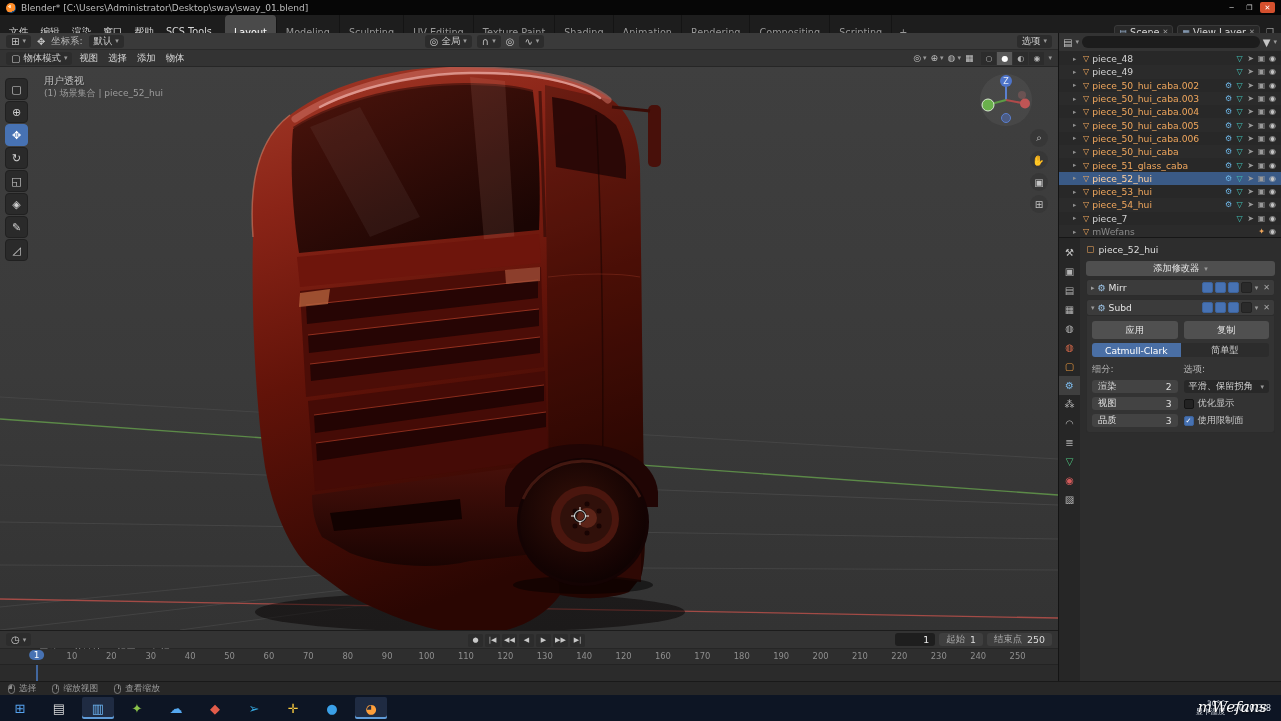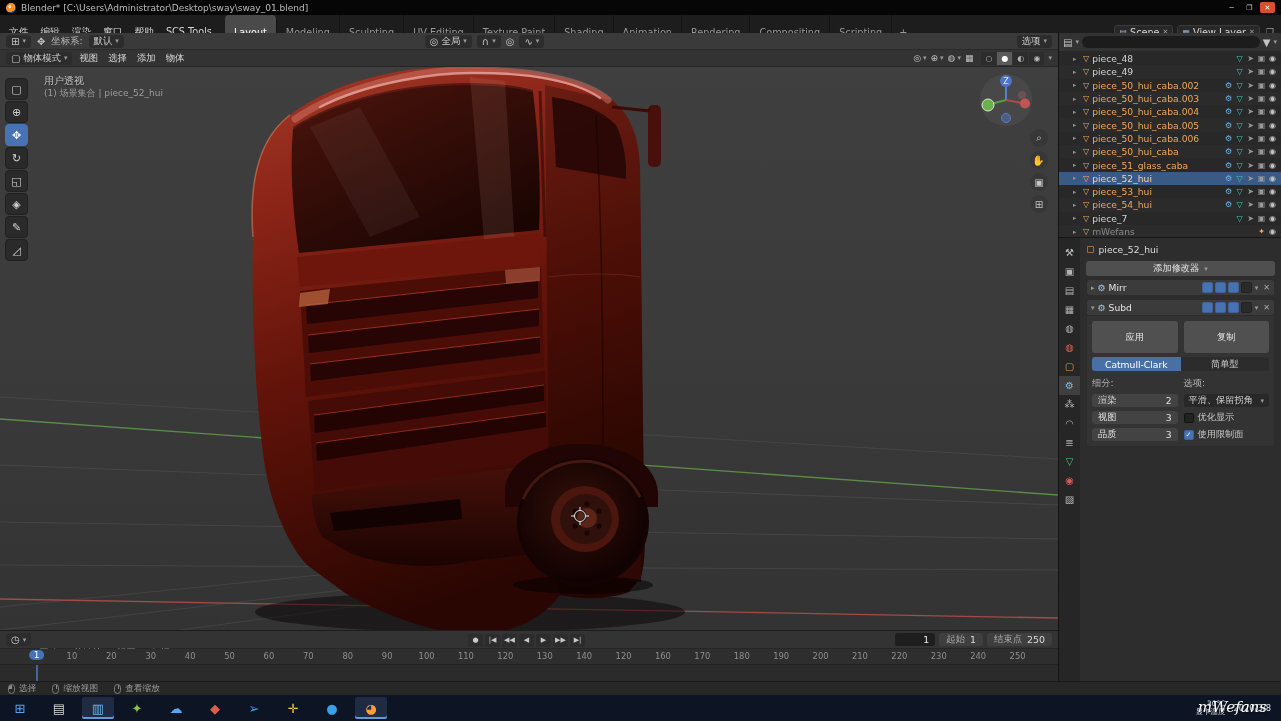--- a/index.html
+++ b/index.html
@@ -124,21 +124,21 @@
     display:flex; align-items:center; gap:3px; padding:0 4px; margin-top:3px; }
   .mod-ic { color:#9fc7ea; font-size:9px; }
   .mod-name { flex:1; color:#e4e4e4; }
   .mod-toggles { display:flex; gap:2px; }
   .tgl { width:11px; height:11px; border-radius:2px; background:#2a2a2a; border:1px solid #222; }
   .tgl.on { background:#4772b3; border-color:#3c639c; }
   .mod-x { color:#a8a8a8; font-size:8px; padding-left:2px; }
   .subd-panel { background:#333; border:1px solid #2c2c2c; border-top:none;
     border-radius:0 0 3px 3px; padding:5px; display:grid; grid-template-columns:1fr 1fr;
     gap:4px 6px; }
-  .btn { height:32px; background:#505050; border-radius:3px; display:flex; align-items:center;
+  .btn { height:18px; background:#505050; border-radius:3px; display:flex; align-items:center;
     justify-content:center; color:#e6e6e6; }
   .seg { grid-column:1/3; display:flex; height:14px; border-radius:3px; overflow:hidden; }
   .seg-a { flex:1; background:#4a6fa5; color:#fff; display:flex; align-items:center; justify-content:center; }
   .seg-b { flex:1; background:#2c2c2c; color:#cfcfcf; display:flex; align-items:center; justify-content:center; }
   .col-lbl { color:#b4b4b4; padding-top:2px; }
   .numf { height:13px; background:#434343; border-radius:3px; display:flex; align-items:center;
     justify-content:space-between; padding:0 6px; color:#e0e0e0; }
   .ddl { height:13px; background:#282828; border-radius:3px; display:flex; align-items:center;
     justify-content:space-between; padding:0 5px; color:#d5d5d5; }
   .chkrow { display:flex; align-items:center; gap:4px; color:#c8c8c8; }

